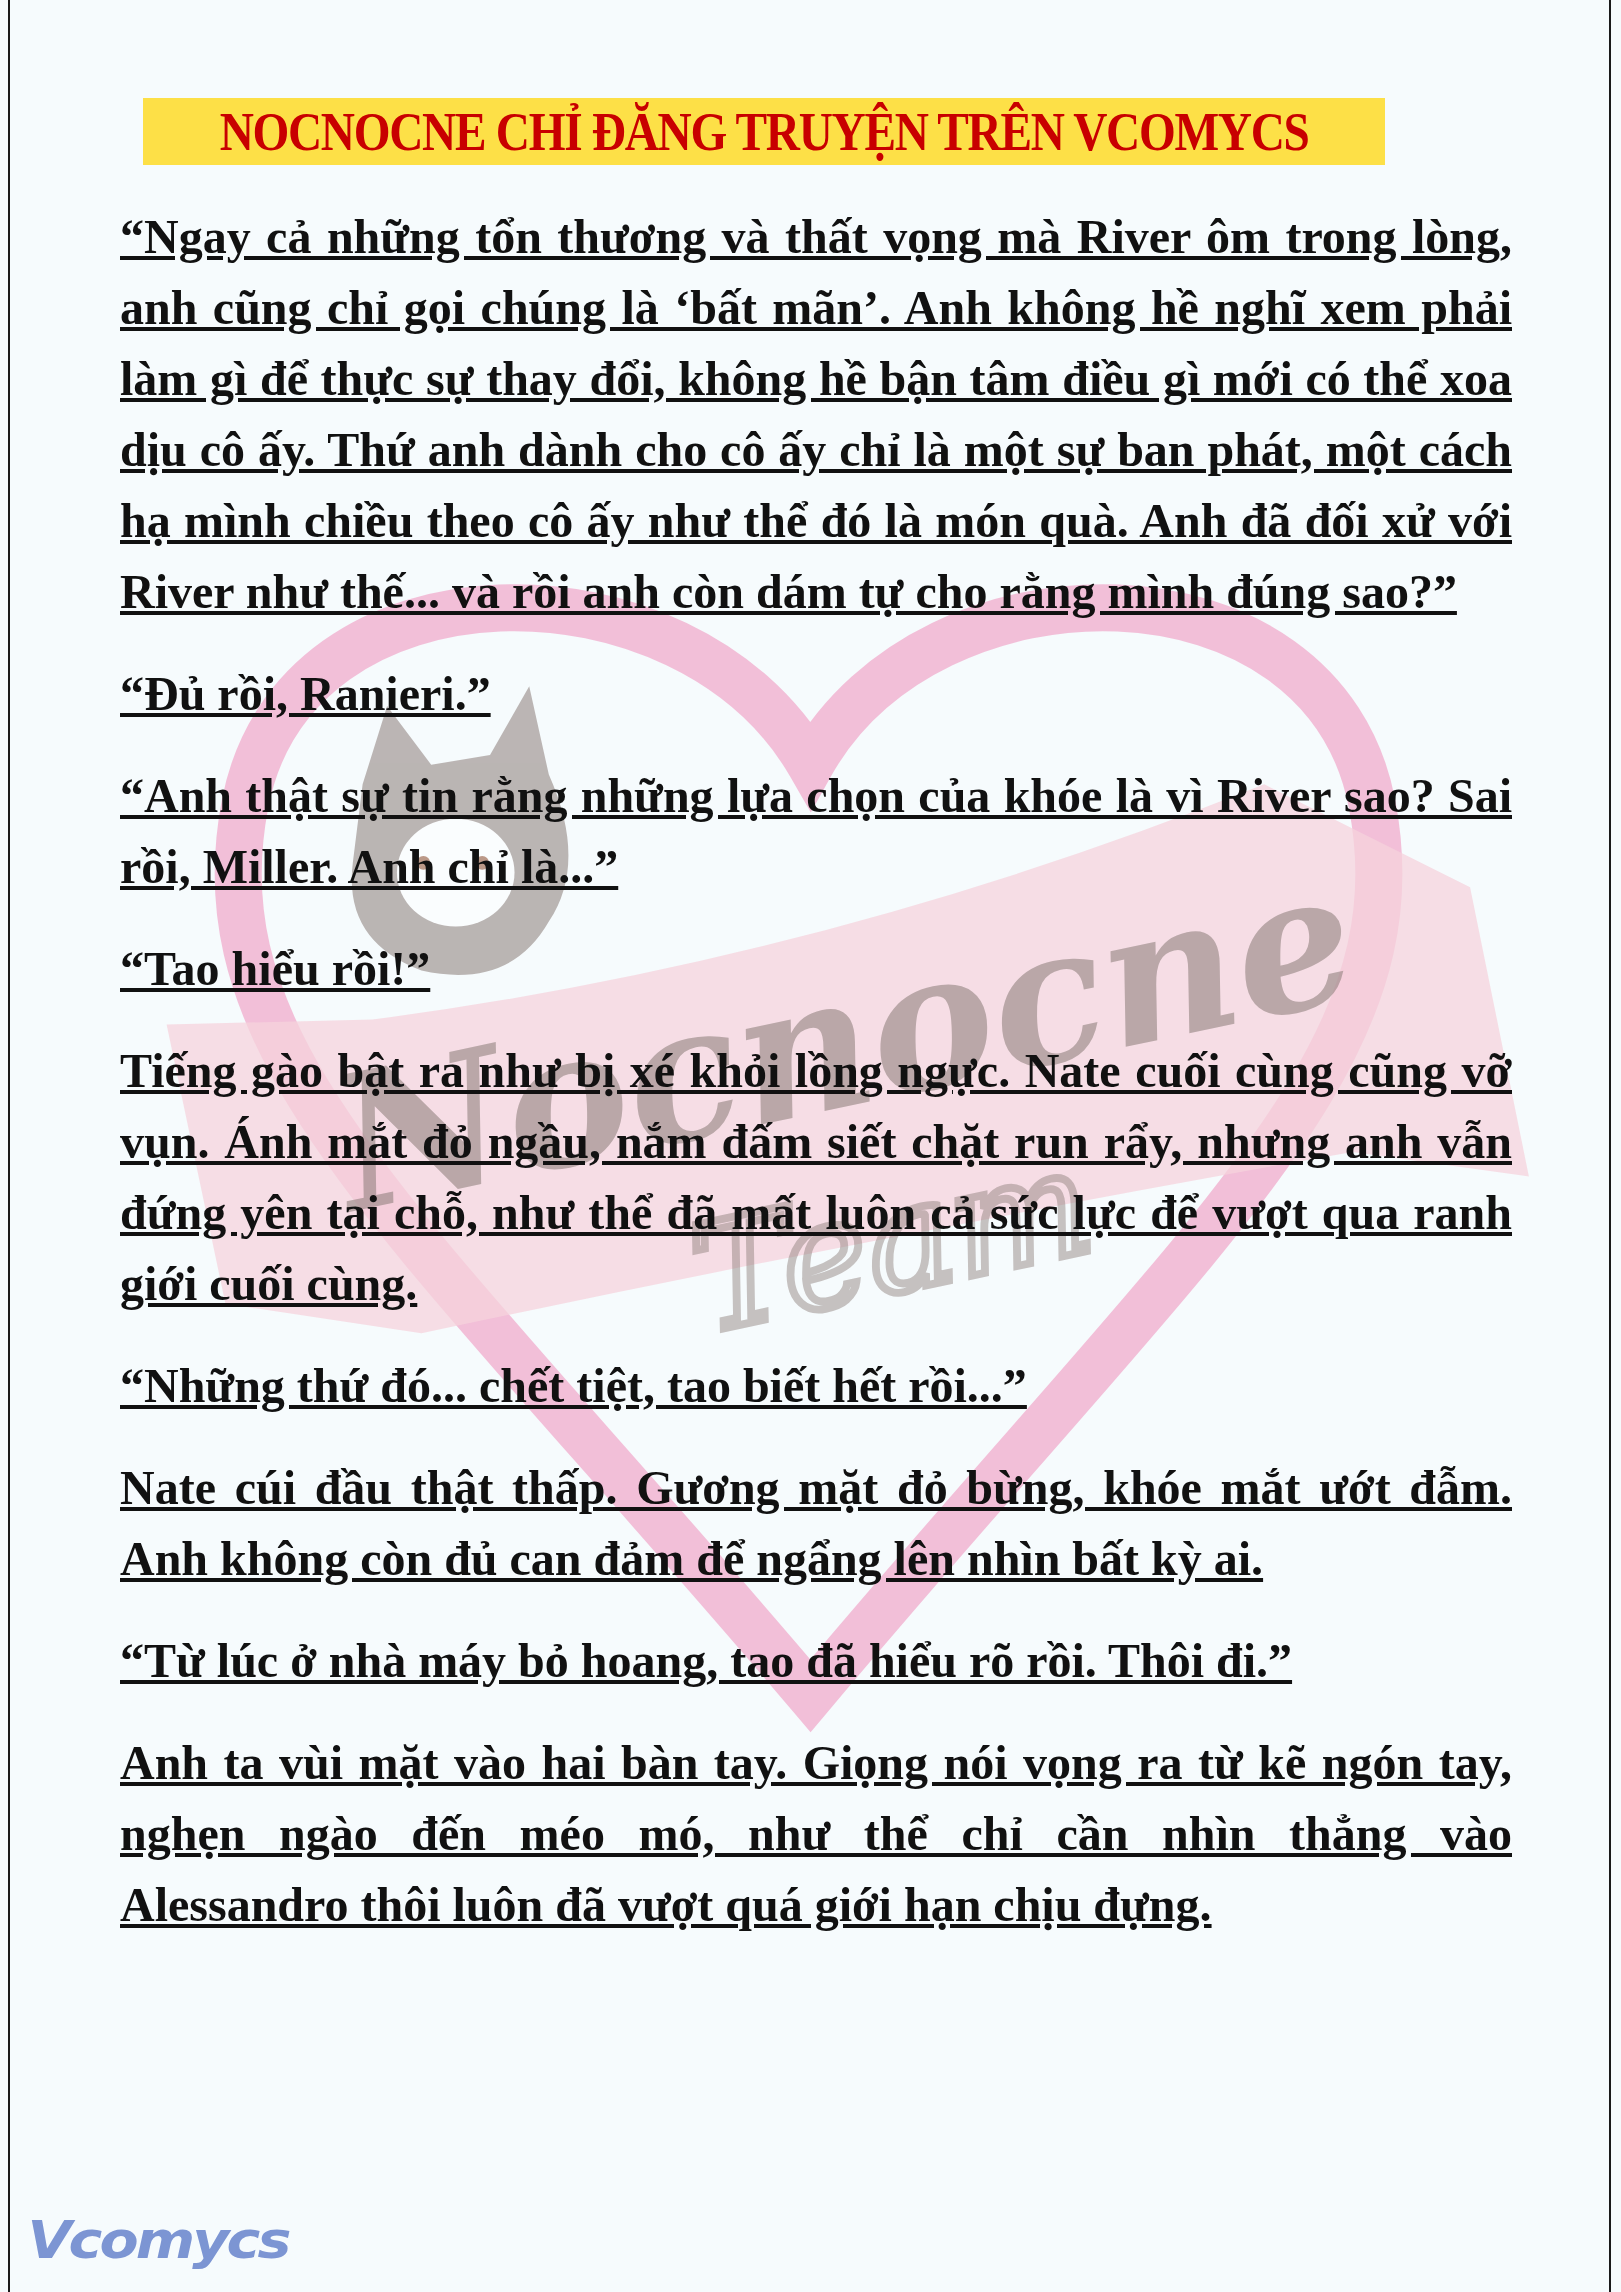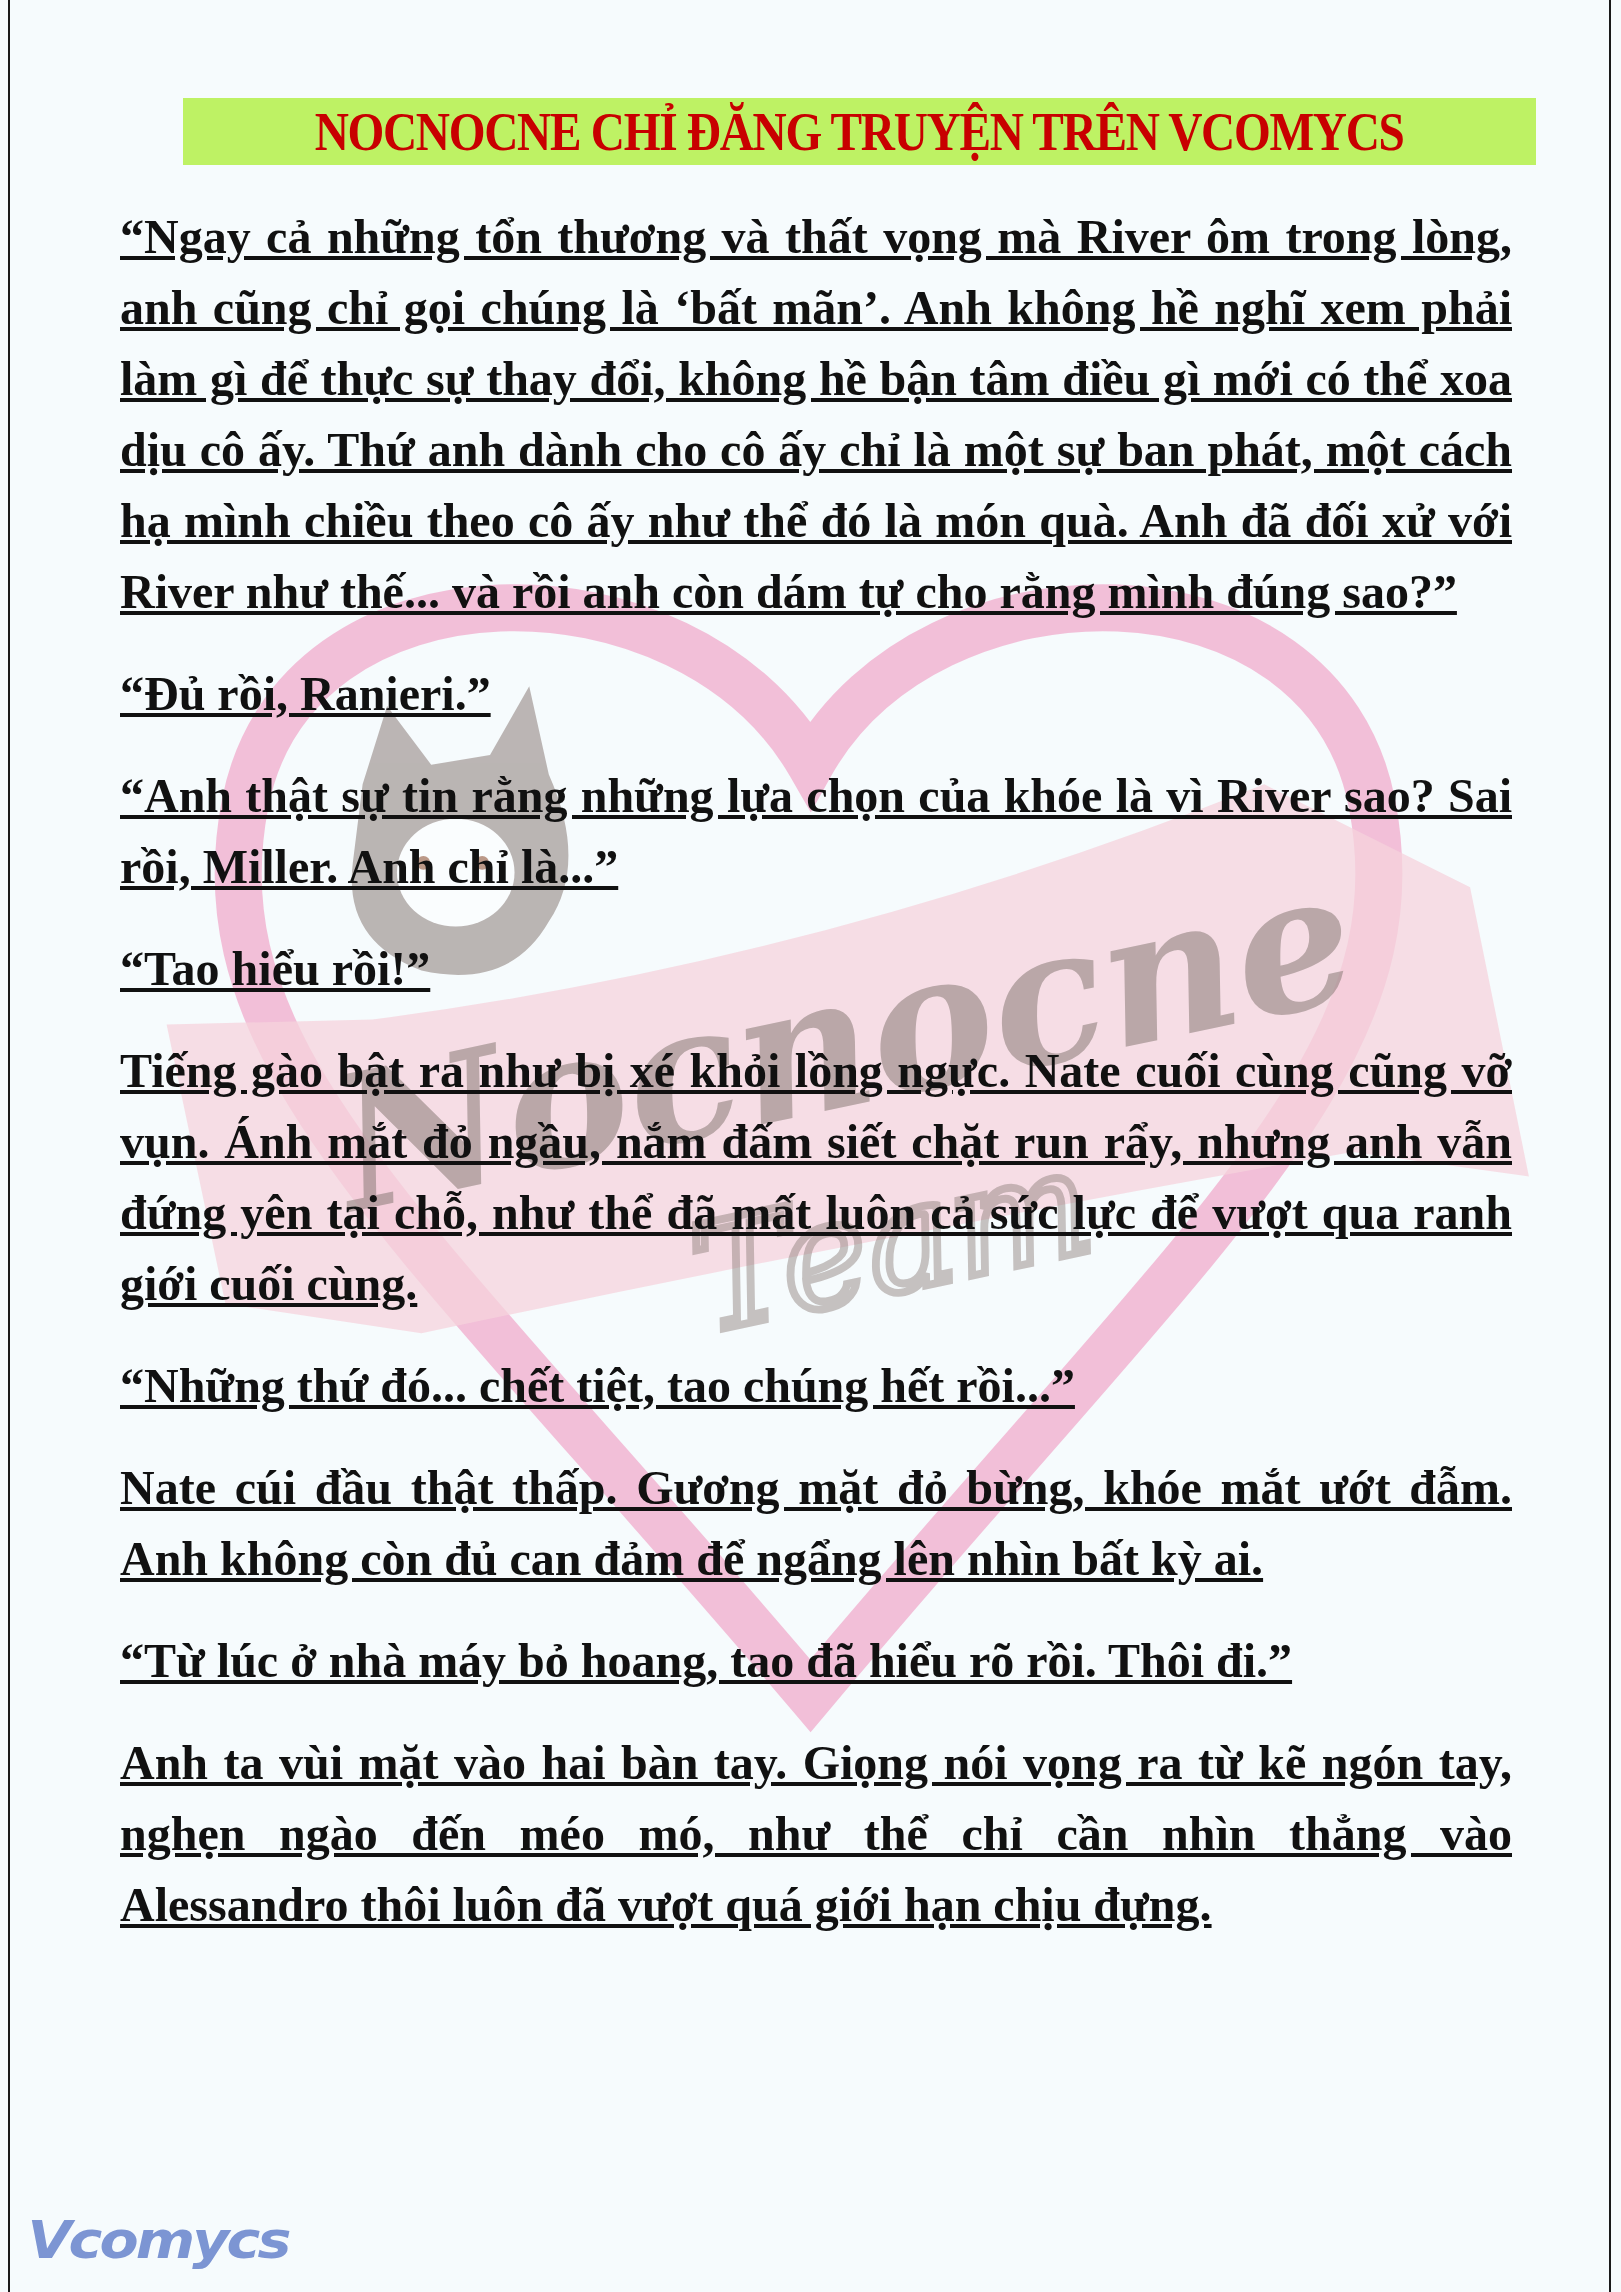--- a/index.html
+++ b/index.html
@@ -5,23 +5,23 @@
   html, body { margin: 0; padding: 0; }
   body {
     width: 1621px; height: 2293px; position: relative; overflow: hidden;
     background: #f6fbfd;
     font-family: "Liberation Serif", "DejaVu Serif", serif;
   }
   .page-border-left { position: absolute; left: 7.8px; top: 0; width: 2px; height: 2293px; background: #1a1a1a; }
   .page-border-right { position: absolute; left: 1609px; top: 0; width: 2px; height: 2293px; background: #1a1a1a; }
   .watermark { position: absolute; left: 0; top: 0; width: 1621px; height: 2293px; pointer-events: none; }
   .header-banner {
-    position: absolute; left: 143px; top: 98px; width: 1353px; height: 67px;
-    background: #bef264;
-    display: flex; align-items: center; justify-content: center; margin-left: 40px;
+    position: absolute; left: 143px; top: 98px; width: 1242px; height: 67px;
+    background: #fde047;
+    display: flex; align-items: center; justify-content: center;
   }
   .header-title {
     color: #c80000; font-weight: bold; font-size: 55px; letter-spacing: -1.5px;
     transform: scaleX(0.86); white-space: nowrap;
     font-family: "Liberation Serif", serif;
   }
   .content {
     position: absolute; left: 120px; top: 201px; width: 1392px;
     font-size: 48px; font-weight: bold; color: #111; line-height: 71px;
   }
@@ -59,20 +59,20 @@
 <div class="header-banner">
   <div class="header-title">NOCNOCNE CHỈ ĐĂNG TRUYỆN TRÊN VCOMYCS</div>
 </div>
 
 <div class="content">
   <p class="para">“Ngay cả những tổn thương và thất vọng mà River ôm trong lòng, anh cũng chỉ gọi chúng là ‘bất mãn’. Anh không hề nghĩ xem phải làm gì để thực sự thay đổi, không hề bận tâm điều gì mới có thể xoa dịu cô ấy. Thứ anh dành cho cô ấy chỉ là một sự ban phát, một cách hạ mình chiều theo cô ấy như thể đó là món quà. Anh đã đối xử với River như thế... và rồi anh còn dám tự cho rằng mình đúng sao?”</p>
   <p class="para single">“Đủ rồi, Ranieri.”</p>
   <p class="para">“Anh thật sự tin rằng những lựa chọn của khóe là vì River sao? Sai rồi, Miller. Anh chỉ là...”</p>
   <p class="para single">“Tao hiểu rồi!”</p>
   <p class="para">Tiếng gào bật ra như bị xé khỏi lồng ngực. Nate cuối cùng cũng vỡ vụn. Ánh mắt đỏ ngầu, nắm đấm siết chặt run rẩy, nhưng anh vẫn đứng yên tại chỗ, như thể đã mất luôn cả sức lực để vượt qua ranh giới cuối cùng.</p>
-  <p class="para single">“Những thứ đó... chết tiệt, tao chúng hết rồi...”</p>
+  <p class="para single">“Những thứ đó... chết tiệt, tao biết hết rồi...”</p>
   <p class="para">Nate cúi đầu thật thấp. Gương mặt đỏ bừng, khóe mắt ướt đẫm. Anh không còn đủ can đảm để ngẩng lên nhìn bất kỳ ai.</p>
   <p class="para single">“Từ lúc ở nhà máy bỏ hoang, tao đã hiểu rõ rồi. Thôi đi.”</p>
   <p class="para">Anh ta vùi mặt vào hai bàn tay. Giọng nói vọng ra từ kẽ ngón tay, nghẹn ngào đến méo mó, như thể chỉ cần nhìn thẳng vào Alessandro thôi luôn đã vượt quá giới hạn chịu đựng.</p>
 </div>
 
 <div class="footer-logo">Vcomycs</div>
 
 
 </body></html>

